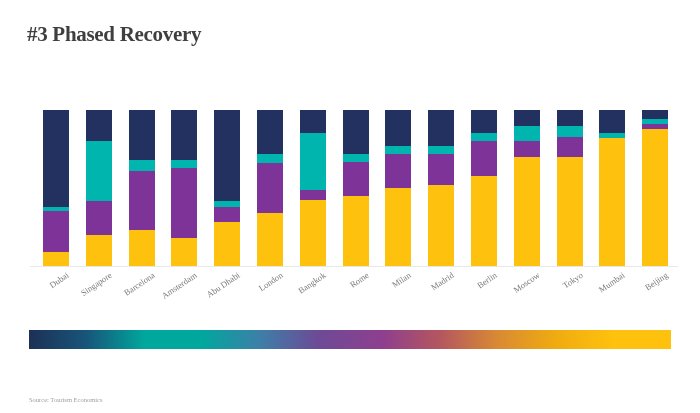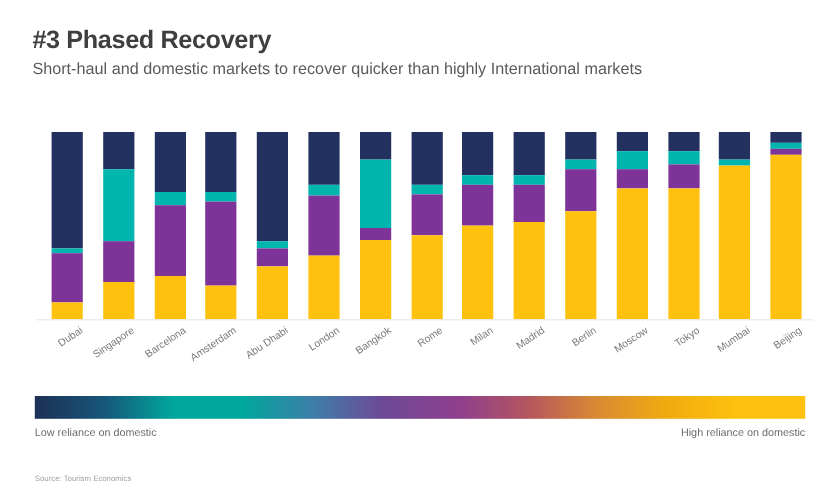--- a/index.html
+++ b/index.html
@@ -12,20 +12,21 @@
     height: 413px;
     font-family: "Liberation Sans", sans-serif;
     overflow: hidden;
     position: relative;
   }
 
   .slide {
     position: absolute;
     inset: 0;
     background: #ffffff;
+    font-family: Liberation Serif, serif;
   }
 
   
   .title {
     position: absolute;
     left: 27px;
     top: 22px;
     font-size: 21px;
     font-weight: bold;
     color: #3f3f3f;
@@ -155,21 +156,20 @@
     color: #a0a0a0;
     white-space: nowrap;
   }
 </style>
 </head>
 <body>
 
 <div class="slide">
 
   <div class="title">#3 Phased Recovery</div>
-  <div class="subtitle">Short-haul and domestic markets to recover quicker than highly International markets</div>
 
 
   <div class="plot">
       <div class="bar" style="left: 13px;">
         <div class="seg" style="height: 62%; background: rgb(35, 49, 96);"></div>
         <div class="seg" style="height: 3%; background: rgb(0, 181, 173);"></div>
         <div class="seg" style="height: 26%; background: rgb(126, 51, 153);"></div>
         <div class="seg" style="height: 9%; background: rgb(254, 193, 13);"></div>
       </div>
       <div class="bar" style="left: 55.8px;">
@@ -271,21 +271,17 @@
       <div class="cat-label" style="left: 420.2px;">Madrid</div>
       <div class="cat-label" style="left: 463px;">Berlin</div>
       <div class="cat-label" style="left: 505.8px;">Moscow</div>
       <div class="cat-label" style="left: 548.6px;">Tokyo</div>
       <div class="cat-label" style="left: 591.4px;">Mumbai</div>
       <div class="cat-label" style="left: 634.2px;">Beijing</div>
     </div>
 
   <div class="scale-wrap">
     <div class="scale-bar" style="background: linear-gradient(to right, rgb(29, 48, 85) 0%, rgb(23, 86, 122) 9%, rgb(0, 167, 157) 18%, rgb(0, 167, 157) 27%, rgb(61, 127, 168) 36%, rgb(109, 74, 150) 45%, rgb(142, 63, 142) 55%, rgb(180, 86, 95) 64%, rgb(217, 138, 51) 73%, rgb(240, 171, 16) 82%, rgb(254, 193, 13) 91%, rgb(254, 193, 13) 100%);"></div>
-    <div class="scale-labels">
-      <div class="scale-label-left">Low reliance on domestic</div>
-      <div class="scale-label-right">High reliance on domestic</div>
-    </div>
   </div>
 
   <div class="source">Source: Tourism Economics</div>
 
 </div>
 
 </body></html>

